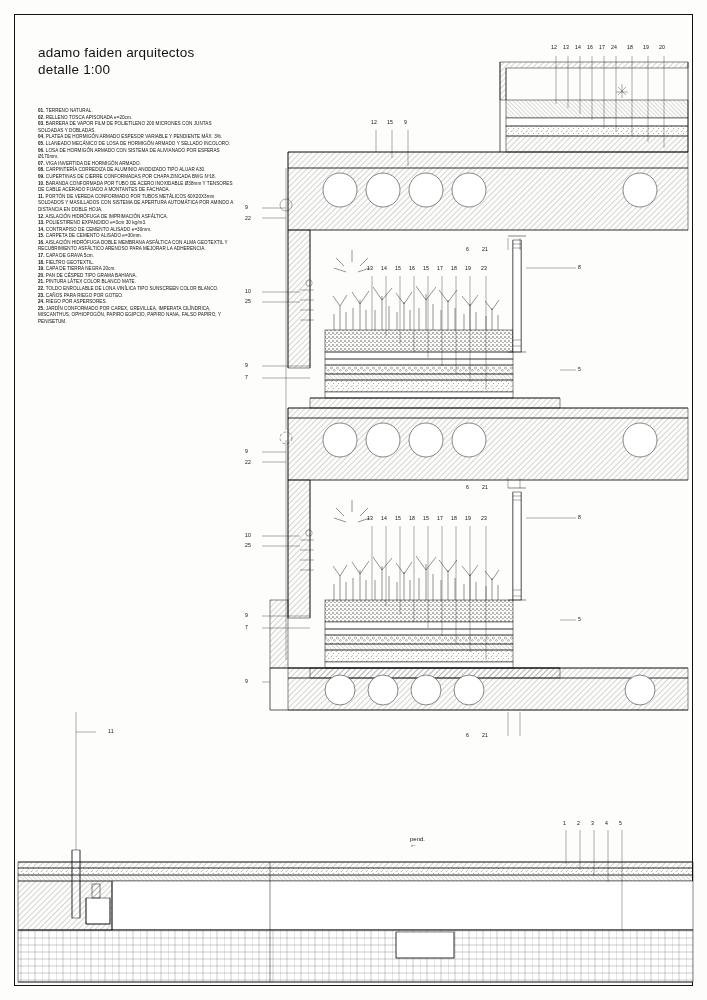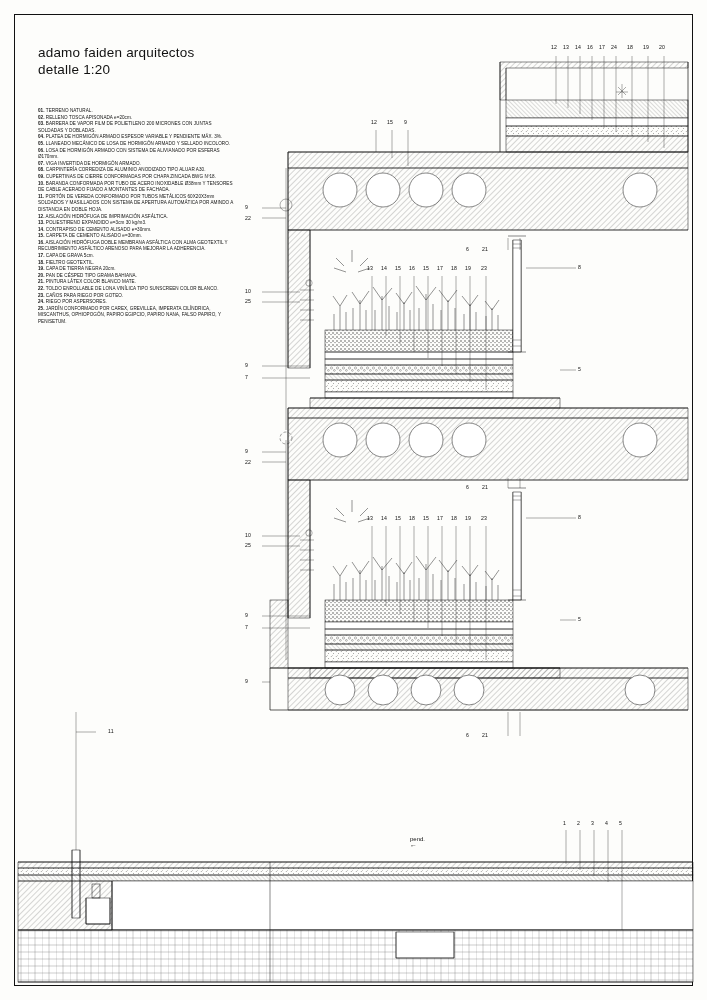--- a/index.html
+++ b/index.html
@@ -35,21 +35,21 @@
   .pend .ar{display:block;font-size:7px;line-height:6px;}
 </style>
 </head>
 <body>
 
 <div id="sheet">
   <div class="frame"></div>
 
   <div class="title">
     <span>adamo faiden arquitectos</span>
-    <span class="l2">detalle 1:20</span>
+    <span class="l2">detalle 1:00</span>
   </div>
 
   <div class="legend">
     <span class="row"><b>01.</b> TERRENO NATURAL.</span>
     <span class="row"><b>02.</b> RELLENO TOSCA APISONADA e=20cm.</span>
     <span class="row"><b>03.</b> BARRERA DE VAPOR FILM DE POLIETILENO 200 MICRONES CON JUNTAS SOLDADAS Y DOBLADAS.</span>
     <span class="row"><b>04.</b> PLATEA DE HORMIGÓN ARMADO ESPESOR VARIABLE Y PENDIENTE MÁX. 3%.</span>
     <span class="row"><b>05.</b> LLANEADO MECÁNICO DE LOSA DE HORMIGÓN ARMADO Y SELLADO INCOLORO.</span>
     <span class="row"><b>06.</b> LOSA DE HORMIGÓN ARMADO CON SISTEMA DE ALIVIANADO POR ESFERAS Ø170mm.</span>
     <span class="row"><b>07.</b> VIGA INVERTIDA DE HORMIGÓN ARMADO.</span>

